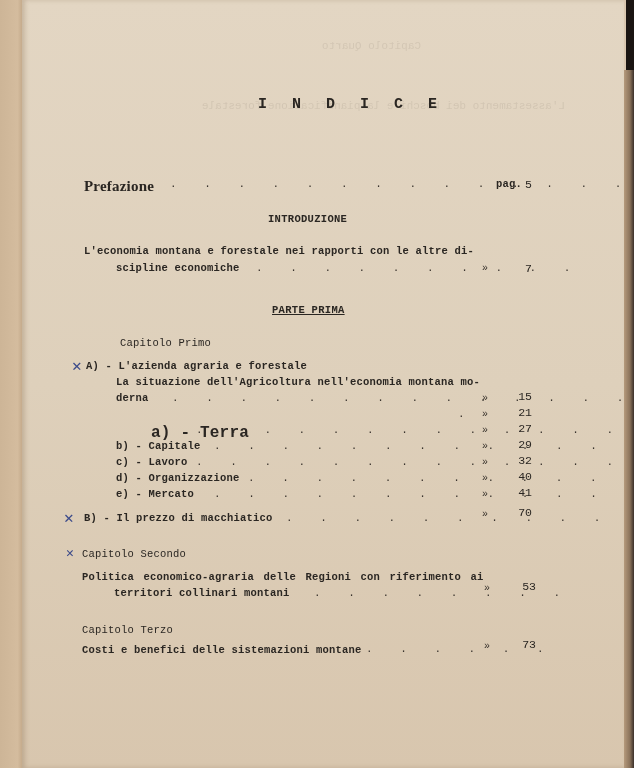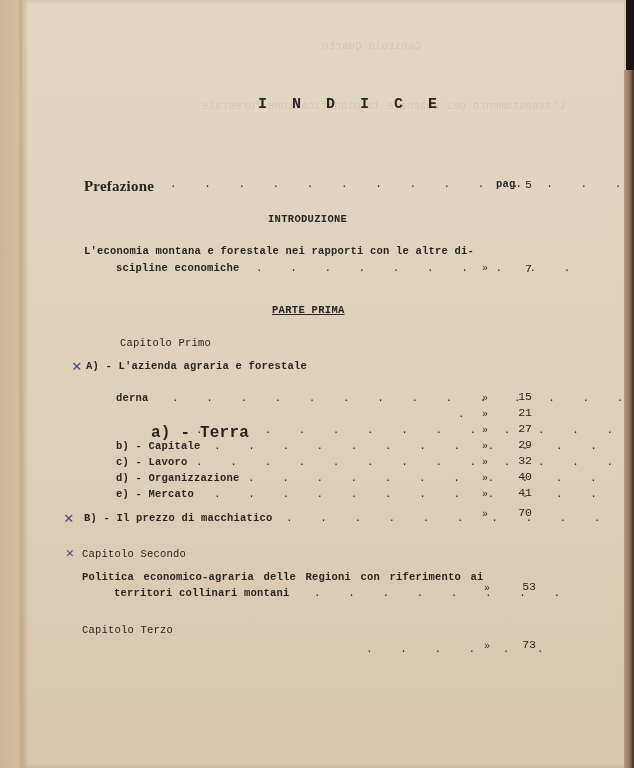--- a/index.html
+++ b/index.html
@@ -63,20 +63,21 @@
     <div class="chev" style="left:460px;top:263px;">»</div>
     <div class="pg" style="left:486px;top:262px;">7</div>
 
     <div class="text center-head underline" style="left:250px;top:304px;">PARTE PRIMA</div>
 
     <div class="text" style="left:62px;top:337px;font-size:10.5px;margin-left:36px;">Capitolo Primo</div>
 
     <div class="mark" style="left:50px;top:356px;">✕</div>
     <div class="text bold" style="left:64px;top:360px;font-size:10.5px;">A) - L'azienda agraria e forestale</div>
 
+    <div class="text bold" style="left:94px;top:376px;font-size:10.5px;">La situazione dell'Agricoltura nell'economia montana mo-</div>
     <div class="text bold" style="left:94px;top:392px;font-size:10.5px;">derna</div>
     <div class="dots" style="left:150px;top:392px;">. . . . . . . . . . . . . .</div>
     <div class="chev" style="left:460px;top:393px;">»</div>
     <div class="pg" style="left:486px;top:390px;text-align:right;">15</div>
 
     <div class="dots" style="left:436px;top:408px;">.</div>
     <div class="chev" style="left:460px;top:409px;">»</div>
     <div class="pg" style="left:486px;top:406px;">21</div>
 
     <div class="text bold" style="left:94px;top:424px;font-size:16px;margin-left:35px;">a) - Terra</div>
@@ -112,19 +113,20 @@
 
     <div class="mark" style="left:44px;top:545px;font-size:13px;">✕</div>
     <div class="text" style="left:60px;top:548px;font-size:10.5px;">Capitolo Secondo</div>
     <div class="text bold" style="left:92px;top:587px;font-size:10.5px;">territori collinari montani</div>
     <div class="text bold" style="left:60px;top:571px;font-size:10.5px;word-spacing:3px;">Politica economico-agraria delle Regioni con riferimento ai</div>
     <div class="dots" style="left:292px;top:587px;">. . . . . . . .</div>
     <div class="chev" style="left:462px;top:583px;">»</div>
     <div class="pg" style="left:490px;top:580px;">53</div>
 
     <div class="text" style="left:60px;top:624px;font-size:10.5px;">Capitolo Terzo</div>
+    <div class="text bold" style="left:60px;top:644px;font-size:10.5px;">Costi e benefici delle sistemazioni montane</div>
     <div class="dots" style="left:344px;top:643px;">. . . . . .</div>
     <div class="chev" style="left:462px;top:641px;">»</div>
     <div class="pg" style="left:490px;top:638px;">73</div>
   </div>
   <div class="right-top"></div>
   <div class="right-edge"></div>
 </div>
 
 </body></html>

